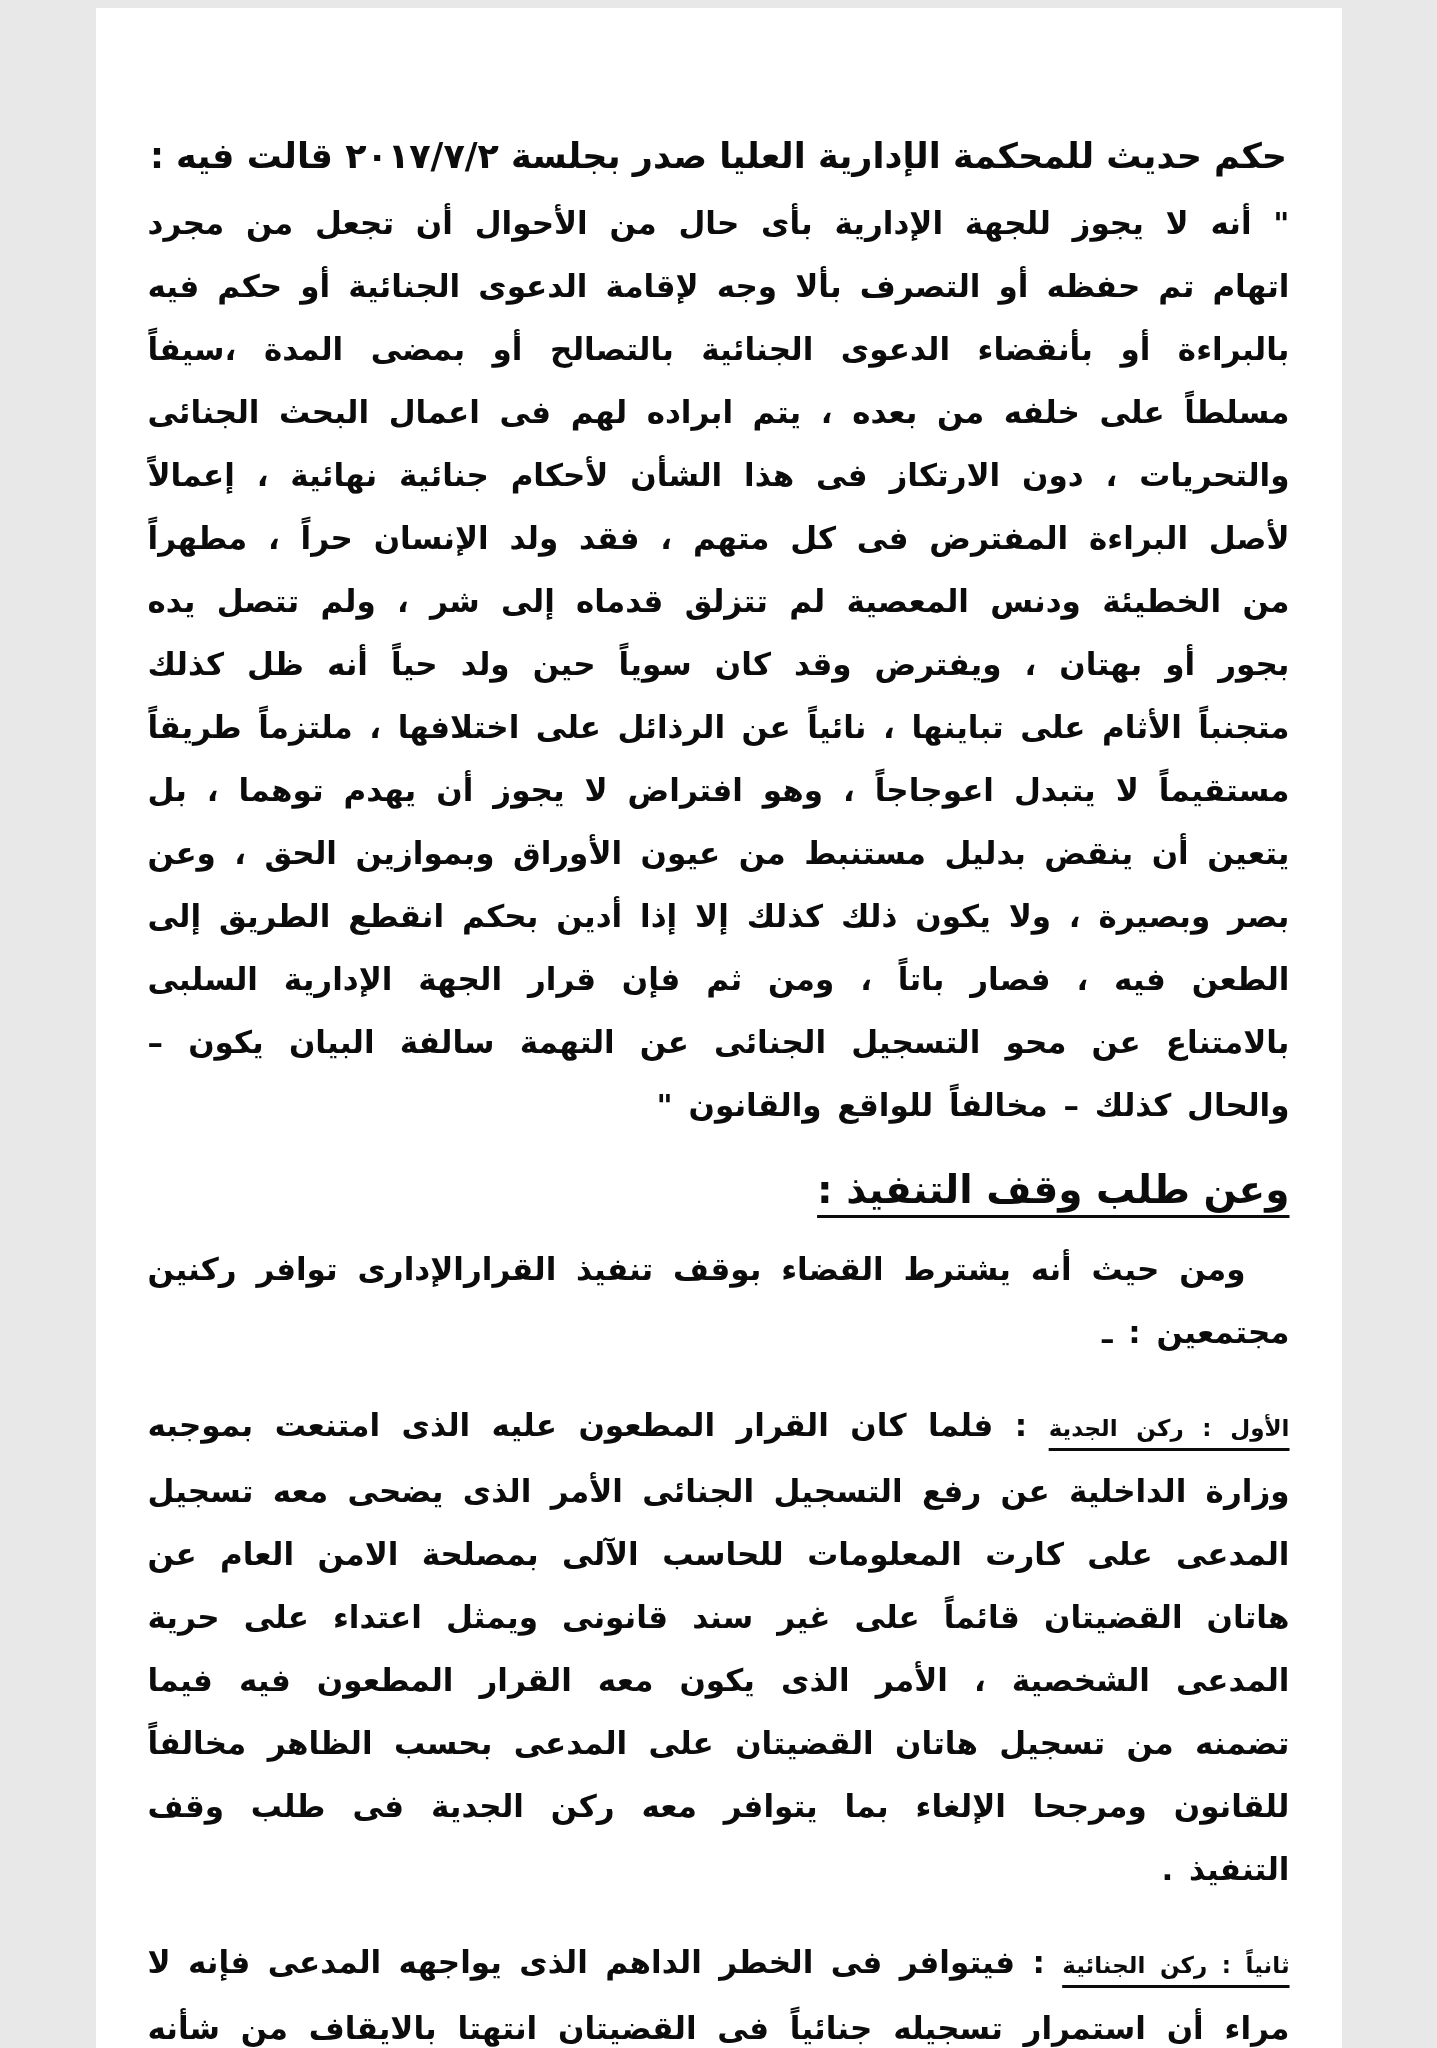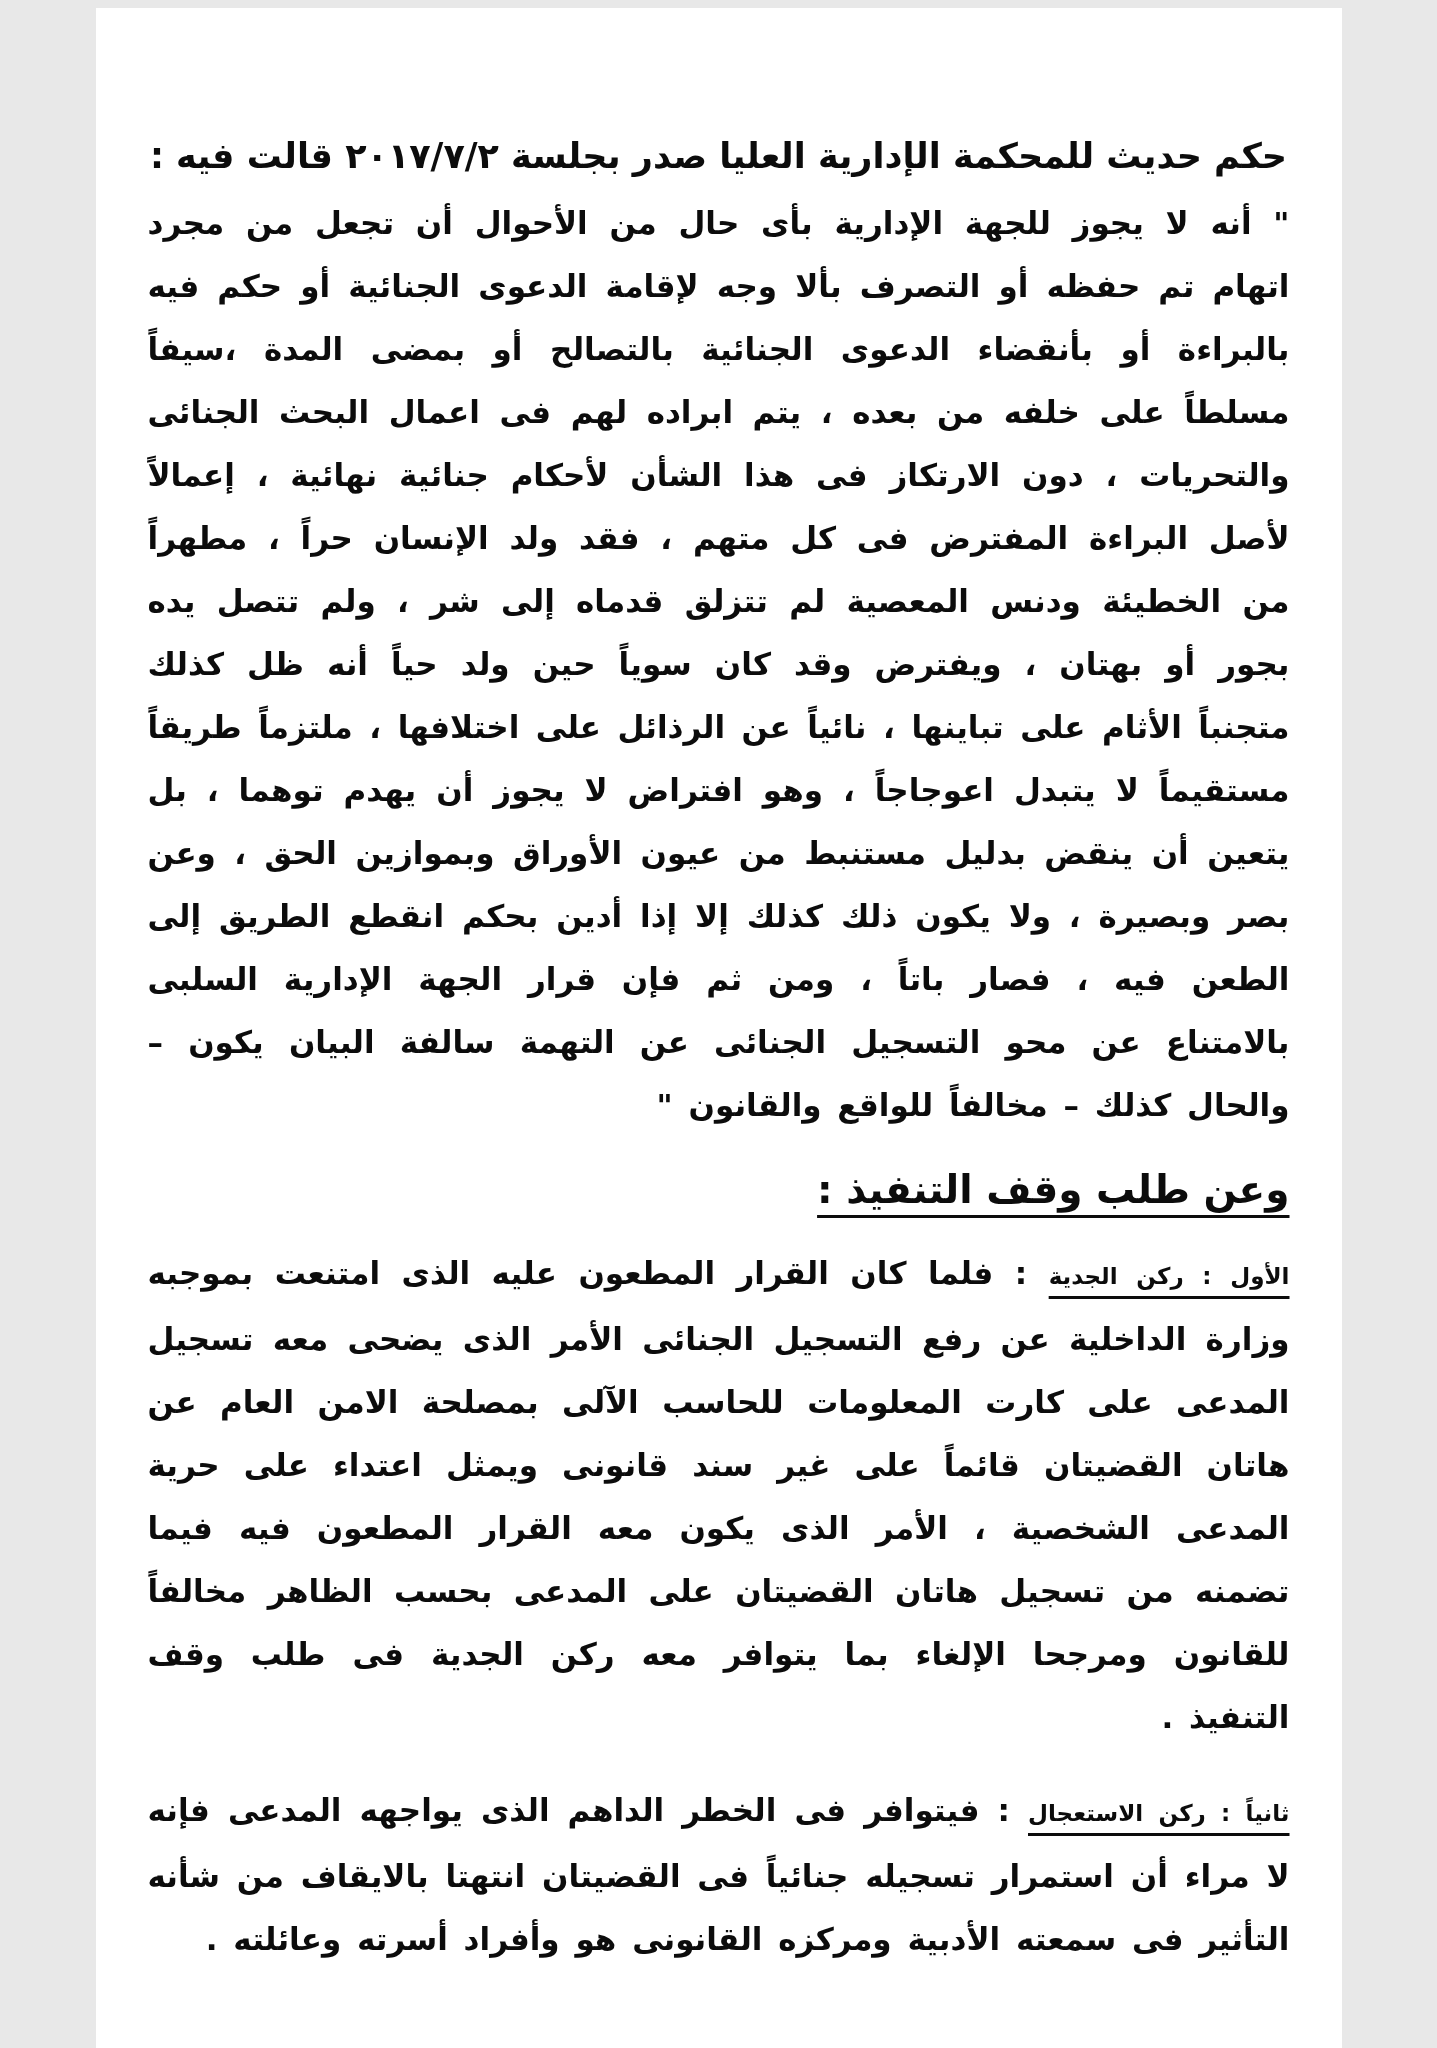--- a/index.html
+++ b/index.html
@@ -64,20 +64,21 @@
 
 <div class="page">
   <div class="content">
 
     <h1 class="doc-title">حكم حديث للمحكمة الإدارية العليا صدر بجلسة ٢٠١٧/٧/٢ قالت فيه :</h1>
 
     <p class="block ruling">" أنه لا يجوز للجهة الإدارية بأى حال من الأحوال أن تجعل من مجرد اتهام تم حفظه أو التصرف بألا وجه لإقامة الدعوى الجنائية أو حكم فيه بالبراءة أو بأنقضاء الدعوى الجنائية بالتصالح أو بمضى المدة ،سيفاً مسلطاً على خلفه من بعده ، يتم ابراده لهم فى اعمال البحث الجنائى والتحريات ، دون الارتكاز فى هذا الشأن لأحكام جنائية نهائية ، إعمالاً لأصل البراءة المفترض فى كل متهم ، فقد ولد الإنسان حراً ، مطهراً من الخطيئة ودنس المعصية لم تتزلق قدماه إلى شر ، ولم تتصل يده بجور أو بهتان ، ويفترض وقد كان سوياً حين ولد حياً أنه ظل كذلك متجنباً الأثام على تباينها ، نائياً عن الرذائل على اختلافها ، ملتزماً طريقاً مستقيماً لا يتبدل اعوجاجاً ، وهو افتراض لا يجوز أن يهدم توهما ، بل يتعين أن ينقض بدليل مستنبط من عيون الأوراق وبموازين الحق ، وعن بصر وبصيرة ، ولا يكون ذلك كذلك إلا إذا أدين بحكم انقطع الطريق إلى الطعن فيه ، فصار باتاً ، ومن ثم فإن قرار الجهة الإدارية السلبى بالامتناع عن محو التسجيل الجنائى عن التهمة سالفة البيان يكون – والحال كذلك – مخالفاً للواقع والقانون "</p>
 
     <h2 class="section-heading"><span class="underlined">وعن طلب وقف التنفيذ :</span></h2>
 
+    <p class="block intro">ومن حيث أنه يشترط القضاء بوقف تنفيذ القرارالإدارى توافر ركنين مجتمعين : ـ</p>
 
     <p class="block pillar"><span class="pillar-label">الأول : ركن الجدية</span><span> : </span><span>فلما كان القرار المطعون عليه الذى امتنعت بموجبه وزارة الداخلية عن رفع التسجيل الجنائى الأمر الذى يضحى معه تسجيل المدعى على كارت المعلومات للحاسب الآلى بمصلحة الامن العام عن هاتان القضيتان قائماً على غير سند قانونى ويمثل اعتداء على حرية المدعى الشخصية ، الأمر الذى يكون معه القرار المطعون فيه فيما تضمنه من تسجيل هاتان القضيتان على المدعى بحسب الظاهر مخالفاً للقانون ومرجحا الإلغاء بما يتوافر معه ركن الجدية فى طلب وقف التنفيذ .</span></p>
 
-    <p class="block pillar"><span class="pillar-label">ثانياً : ركن الاستعجال</span><span> : </span><span>فيتوافر فى الخطر الداهم الذى يواجهه المدعى فإنه لا مراء أن استمرار تسجيله جنائياً فى القضيتان انتهتا بالايقاف  من شأنه التأثير فى سمعته الأدبية ومركزه القانونى هو وأفراد أسرته وعائلته .</span></p>
+    <p class="block pillar"><span class="pillar-label">ثانياً : ركن الجنائية</span><span> : </span><span>فيتوافر فى الخطر الداهم الذى يواجهه المدعى فإنه لا مراء أن استمرار تسجيله جنائياً فى القضيتان انتهتا بالايقاف  من شأنه التأثير فى سمعته الأدبية ومركزه القانونى هو وأفراد أسرته وعائلته .</span></p>
 
 
   </div>
 </div>
 
 </body></html>

